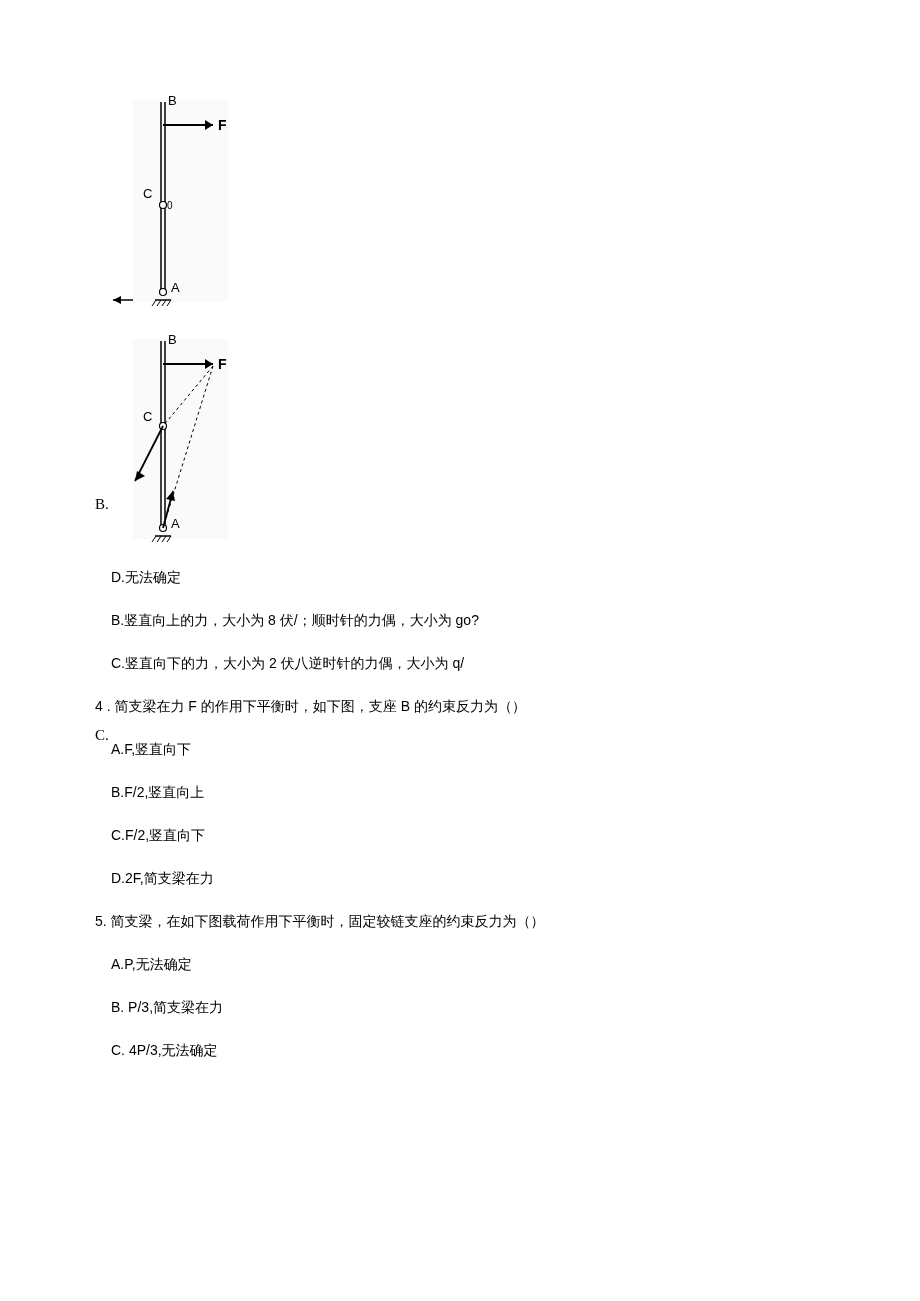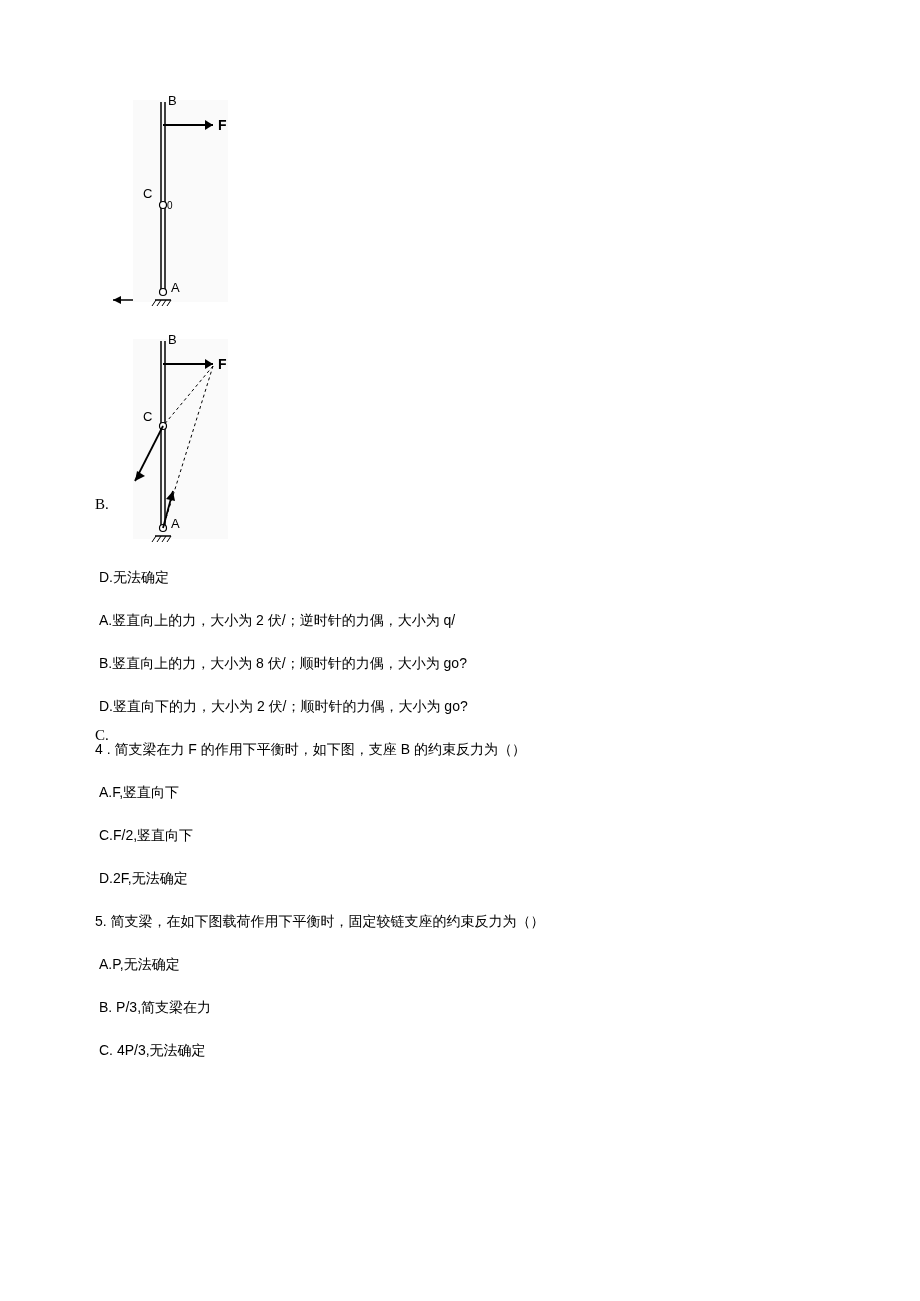--- a/index.html
+++ b/index.html
@@ -22,21 +22,21 @@
     font-family: "Times New Roman", serif;
     font-size: 15px;
     display: inline-block;
     vertical-align: bottom;
   }
   .svg-holder {
     display: inline-block;
     vertical-align: top;
   }
   .text-line {
-    margin: 0 0 22px 4px;
+    margin: 0 0 22px 16px;
     line-height: 1.5;
   }
   .q-line {
     margin: 0 0 22px 0;
     line-height: 1.5;
   }
 </style>
 </head>
 <body>
 
@@ -109,27 +109,27 @@
         <text x="58" y="197" font-family="Arial" font-size="13">A</text>
 
         <line x1="50" y1="197" x2="60" y2="160" stroke="#000" stroke-width="1.8"></line>
         <polygon points="60,160 53,168 62,170" fill="#000"></polygon>
       </svg>
     </span>
   </div>
 
   <p class="text-line">D.无法确定</p>
 
-  <p class="text-line">A.竖直向上的力，大小为 2 伏/；逆时针的力偶，大小为 q/</p>
   <p class="text-line">B.竖直向上的力，大小为 8 伏/；顺时针的力偶，大小为 go?</p>
-  <p class="text-line">D.竖直向下的力，大小为 2 伏/；顺时针的力偶，大小为 go?</p>
+  <p class="text-line">C.竖直向下的力，大小为 2 伏八逆时针的力偶，大小为 q/</p>
 
   <p class="q-line">4 . 简支梁在力 F 的作用下平衡时，如下图，支座 B 的约束反力为（）</p>
   <p class="text-line">A.F,竖直向下</p>
+  <p class="text-line">B.F/2,竖直向上</p>
   <p class="text-line">C.F/2,竖直向下</p>
-  <p class="text-line">D.2F,无法确定</p>
+  <p class="text-line">D.2F,简支梁在力</p>
 
   <p class="q-line">5. 简支梁，在如下图载荷作用下平衡时，固定较链支座的约束反力为（）</p>
   <p class="text-line">A.P,无法确定</p>
   <p class="text-line">B.   P/3,简支梁在力</p>
   <p class="text-line">C.   4P/3,无法确定</p>
 
 </div>
 
 </body></html>

